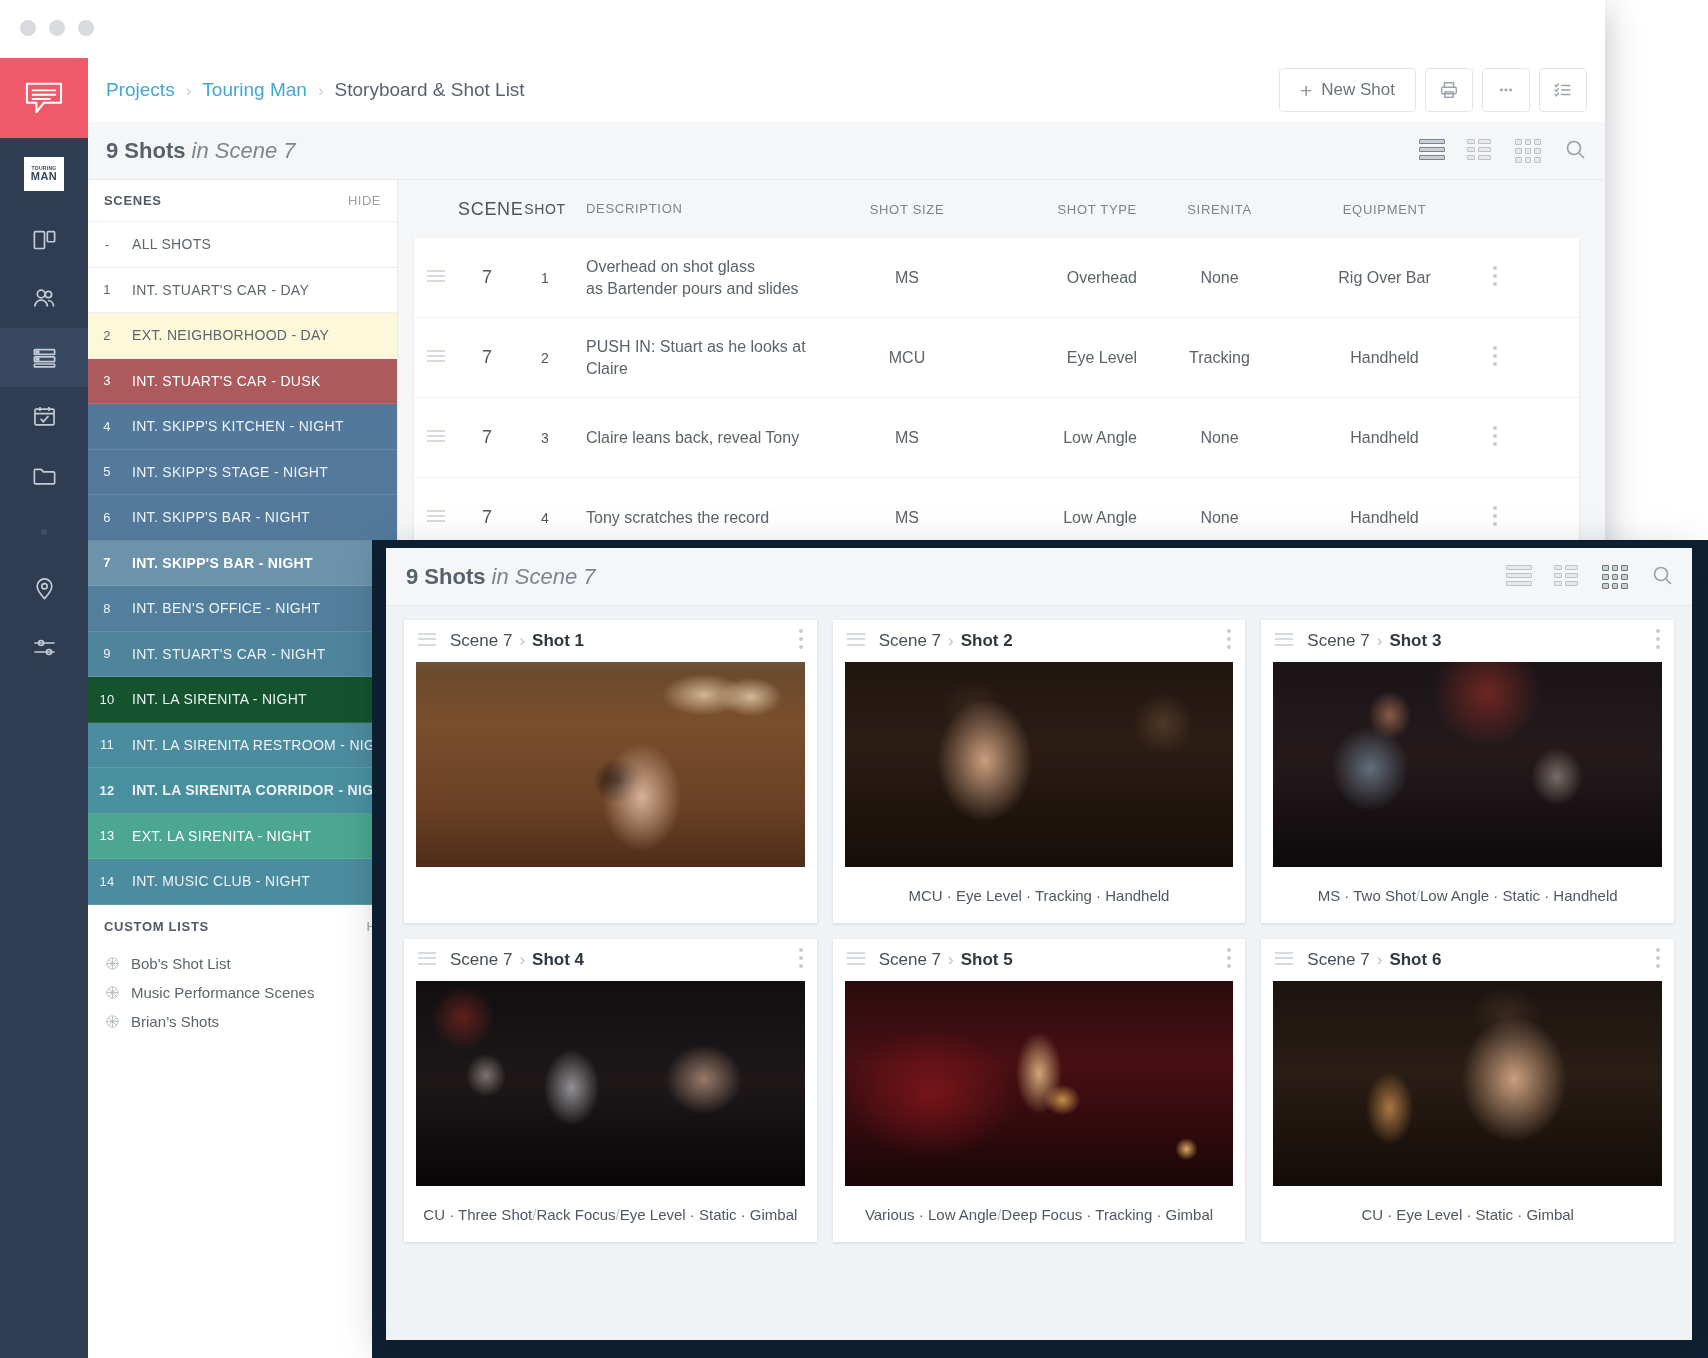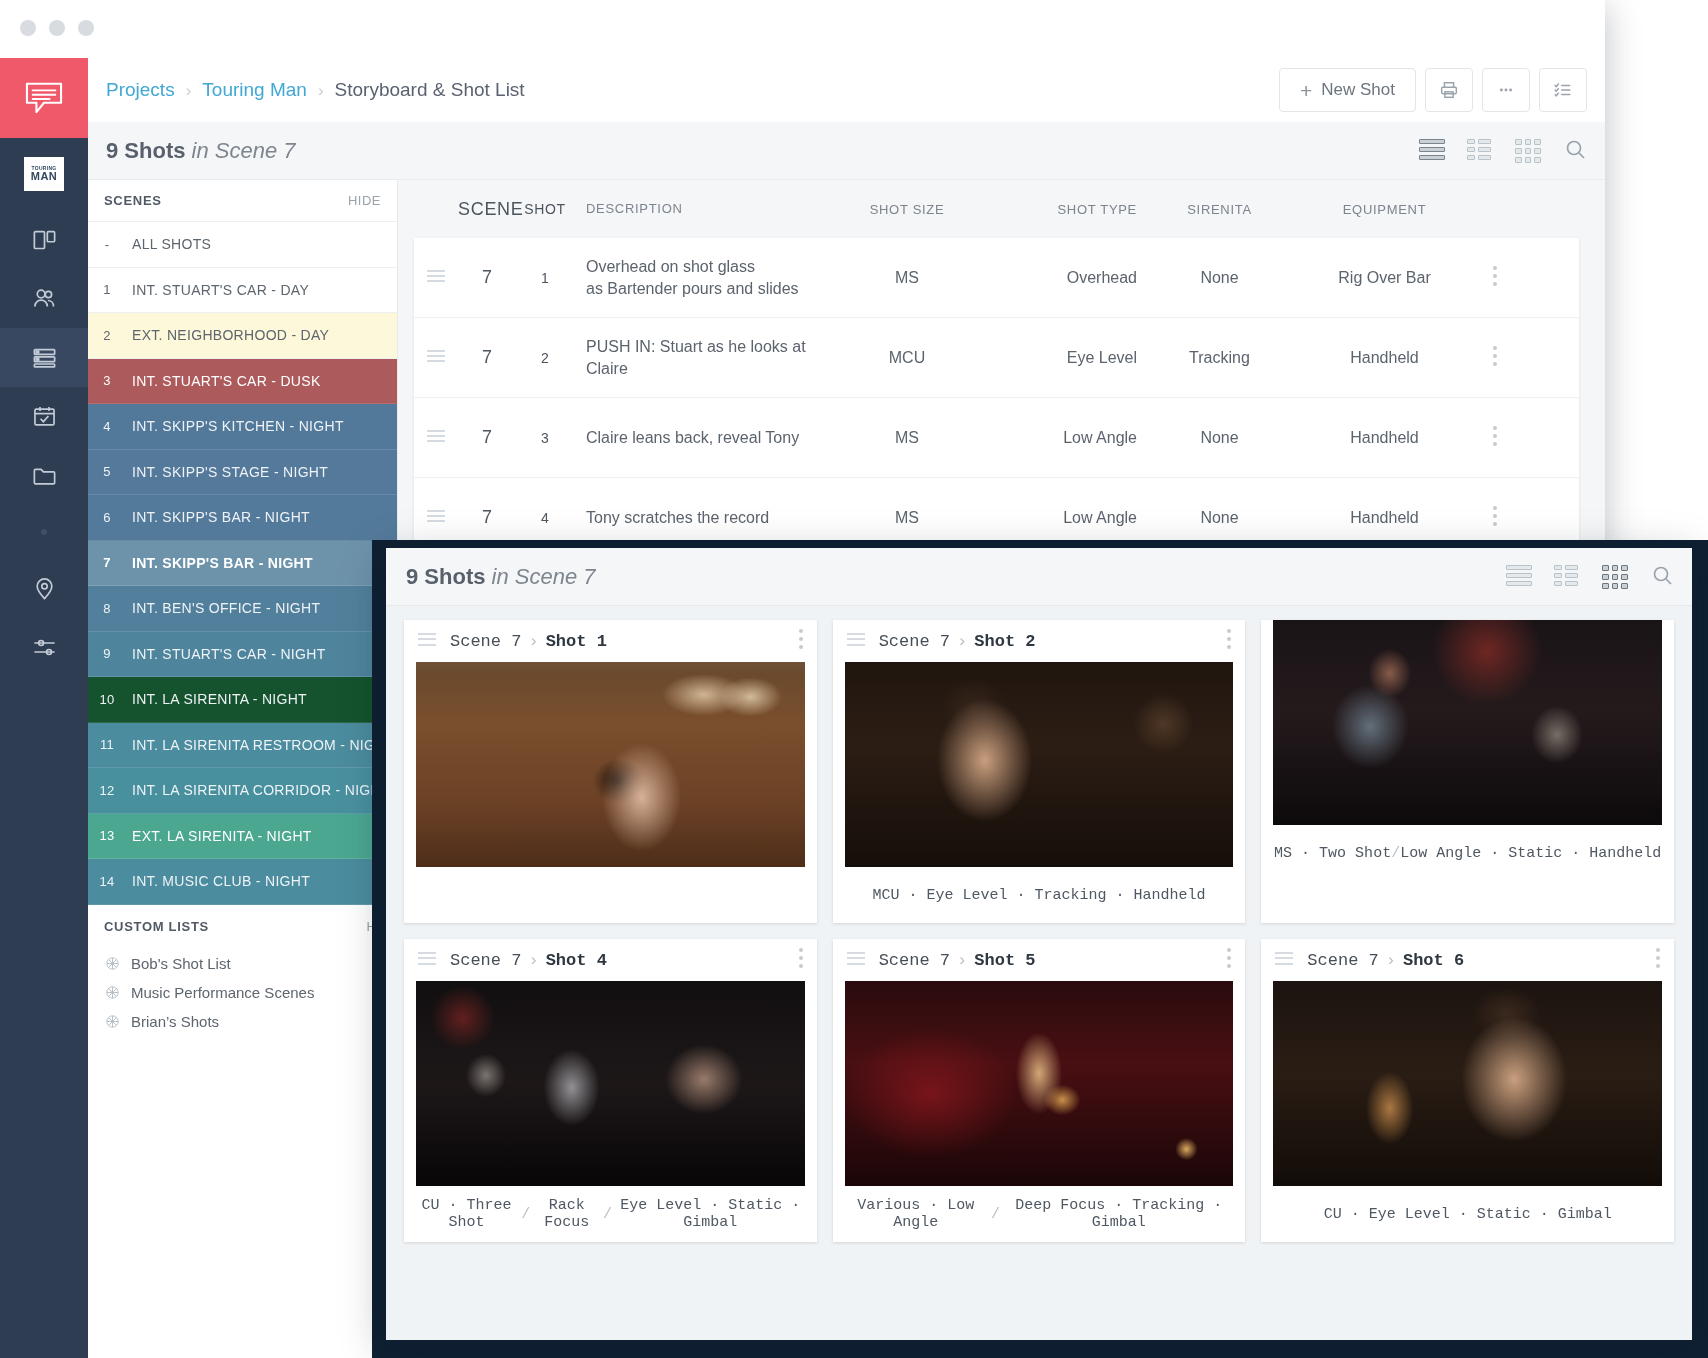--- a/index.html
+++ b/index.html
@@ -165,21 +165,21 @@
     position:absolute; left:386px; top:548px; width:1306px; height:792px;
     background:#f0f3f5; box-shadow:0 10px 40px rgba(15,25,40,.35); overflow:hidden;
   }
   .ov-bar {
     height:58px; background:#f4f6f7; display:flex; align-items:center;
     border-bottom:1px solid #e6eaec;
   }
   .ov-bar .shotcount { margin-left:20px; }
 
   .ov-grid {
-    padding:14px 18px; display:grid; grid-template-columns:repeat(3,1fr); gap:16px;font-family:Liberation Mono, monospace;
+    padding:14px 18px; display:grid; grid-template-columns:repeat(3,1fr); gap:16px;
   }
   .card { background:#fff; box-shadow:0 1px 3px rgba(30,40,50,.14); }
   .card-head { height:42px; display:flex; align-items:center; padding:0 14px; }
   .card-head .g { width:18px; margin-right:14px; }
   .card-head .g span { display:block; height:2px; background:#d5dbe0; margin-bottom:3.5px; }
   .card-title { font-size:17px; color:#464e57; }
   .card-title .sep { color:#b9c1c8; margin:0 7px; }
   .card-title .sh { font-weight:bold; color:#2f3841; }
   .card-head .kebab { margin-left:auto; }
   .thumb { height:205px; margin:0 12px; background:#111; position:relative; overflow:hidden; }
@@ -435,21 +435,21 @@
             <span class="nm">INT. STUART'S CAR - NIGHT</span>
           </div>
           <div class="srow" style="background: #14532d; color: rgb(238, 243, 247);">
             <span class="num">10</span>
             <span class="nm">INT. LA SIRENITA - NIGHT</span>
           </div>
           <div class="srow" style="background: rgb(75, 140, 158); color: rgb(238, 243, 247);">
             <span class="num">11</span>
             <span class="nm">INT. LA SIRENITA RESTROOM - NIGHT</span>
           </div>
-          <div class="srow" style="background: rgb(73, 144, 159); color: rgb(238, 243, 247);">
+          <div class="srow" style="background: rgb(73, 144, 159); color: rgb(238, 243, 247); font-weight: bold;">
             <span class="num">12</span>
             <span class="nm">INT. LA SIRENITA CORRIDOR - NIGHT</span>
           </div>
           <div class="srow" style="background: rgb(75, 167, 144); color: rgb(255, 255, 255);">
             <span class="num">13</span>
             <span class="nm">EXT. LA SIRENITA - NIGHT</span>
           </div>
           <div class="srow" style="background: rgb(75, 140, 158); color: rgb(238, 243, 247);">
             <span class="num">14</span>
             <span class="nm">INT. MUSIC CLUB - NIGHT</span>
@@ -669,20 +669,33 @@
             <div class="kebab">
               <i></i>
               <i></i>
               <i></i>
             </div>
           </div>
           <div class="thumb art2"></div>
           <div class="cap">MCU · Eye Level · Tracking · Handheld</div>
         </div>
         <div class="card">
+          <div class="card-head">
+            <div class="g">
+              <span></span>
+              <span></span>
+              <span></span>
+            </div>
+            <div class="card-title"><span>Scene 7</span><span class="sep">›</span><span class="sh">Shot 3</span></div>
+            <div class="kebab">
+              <i></i>
+              <i></i>
+              <i></i>
+            </div>
+          </div>
           <div class="thumb art3"></div>
           <div class="cap">MS · Two Shot <span class="slash">/</span> Low Angle · Static · Handheld</div>
         </div>
         <div class="card">
           <div class="card-head">
             <div class="g">
               <span></span>
               <span></span>
               <span></span>
             </div>

